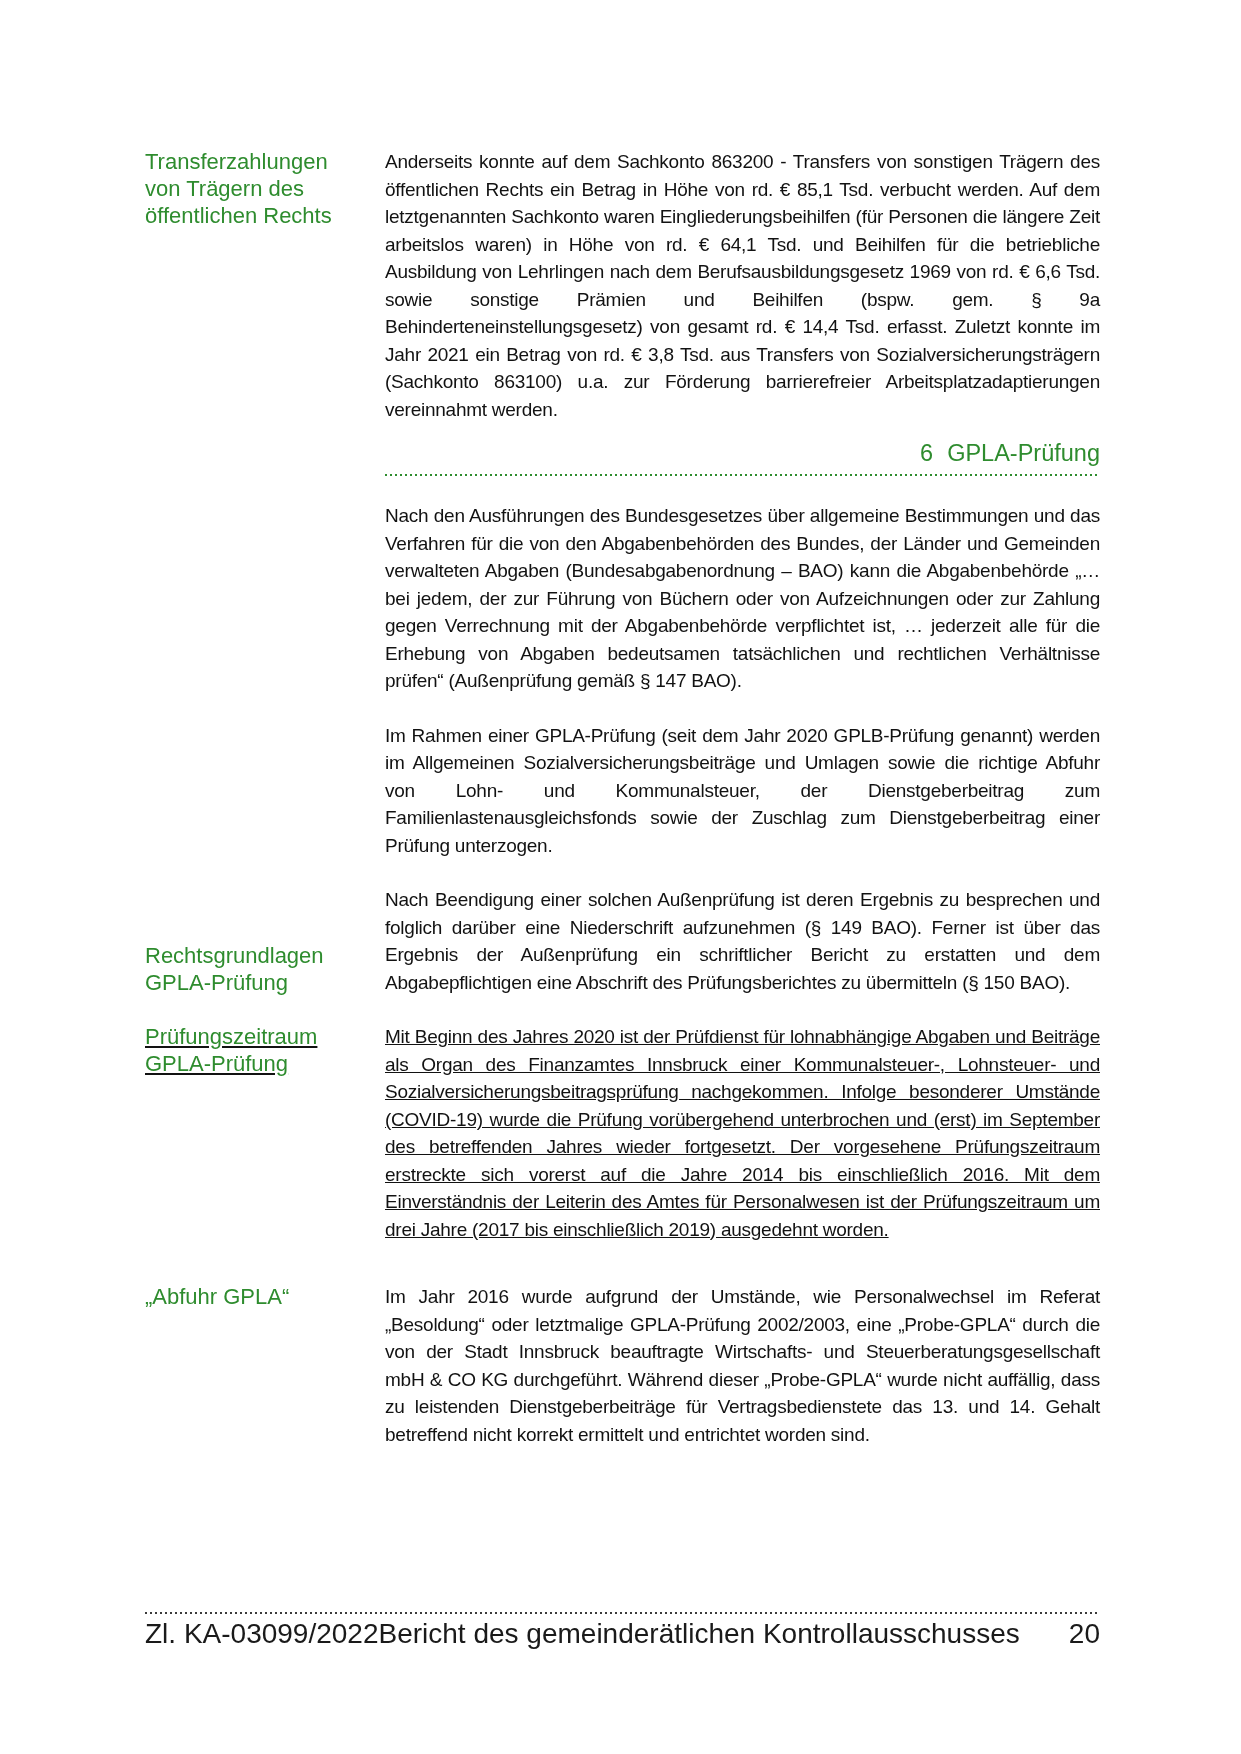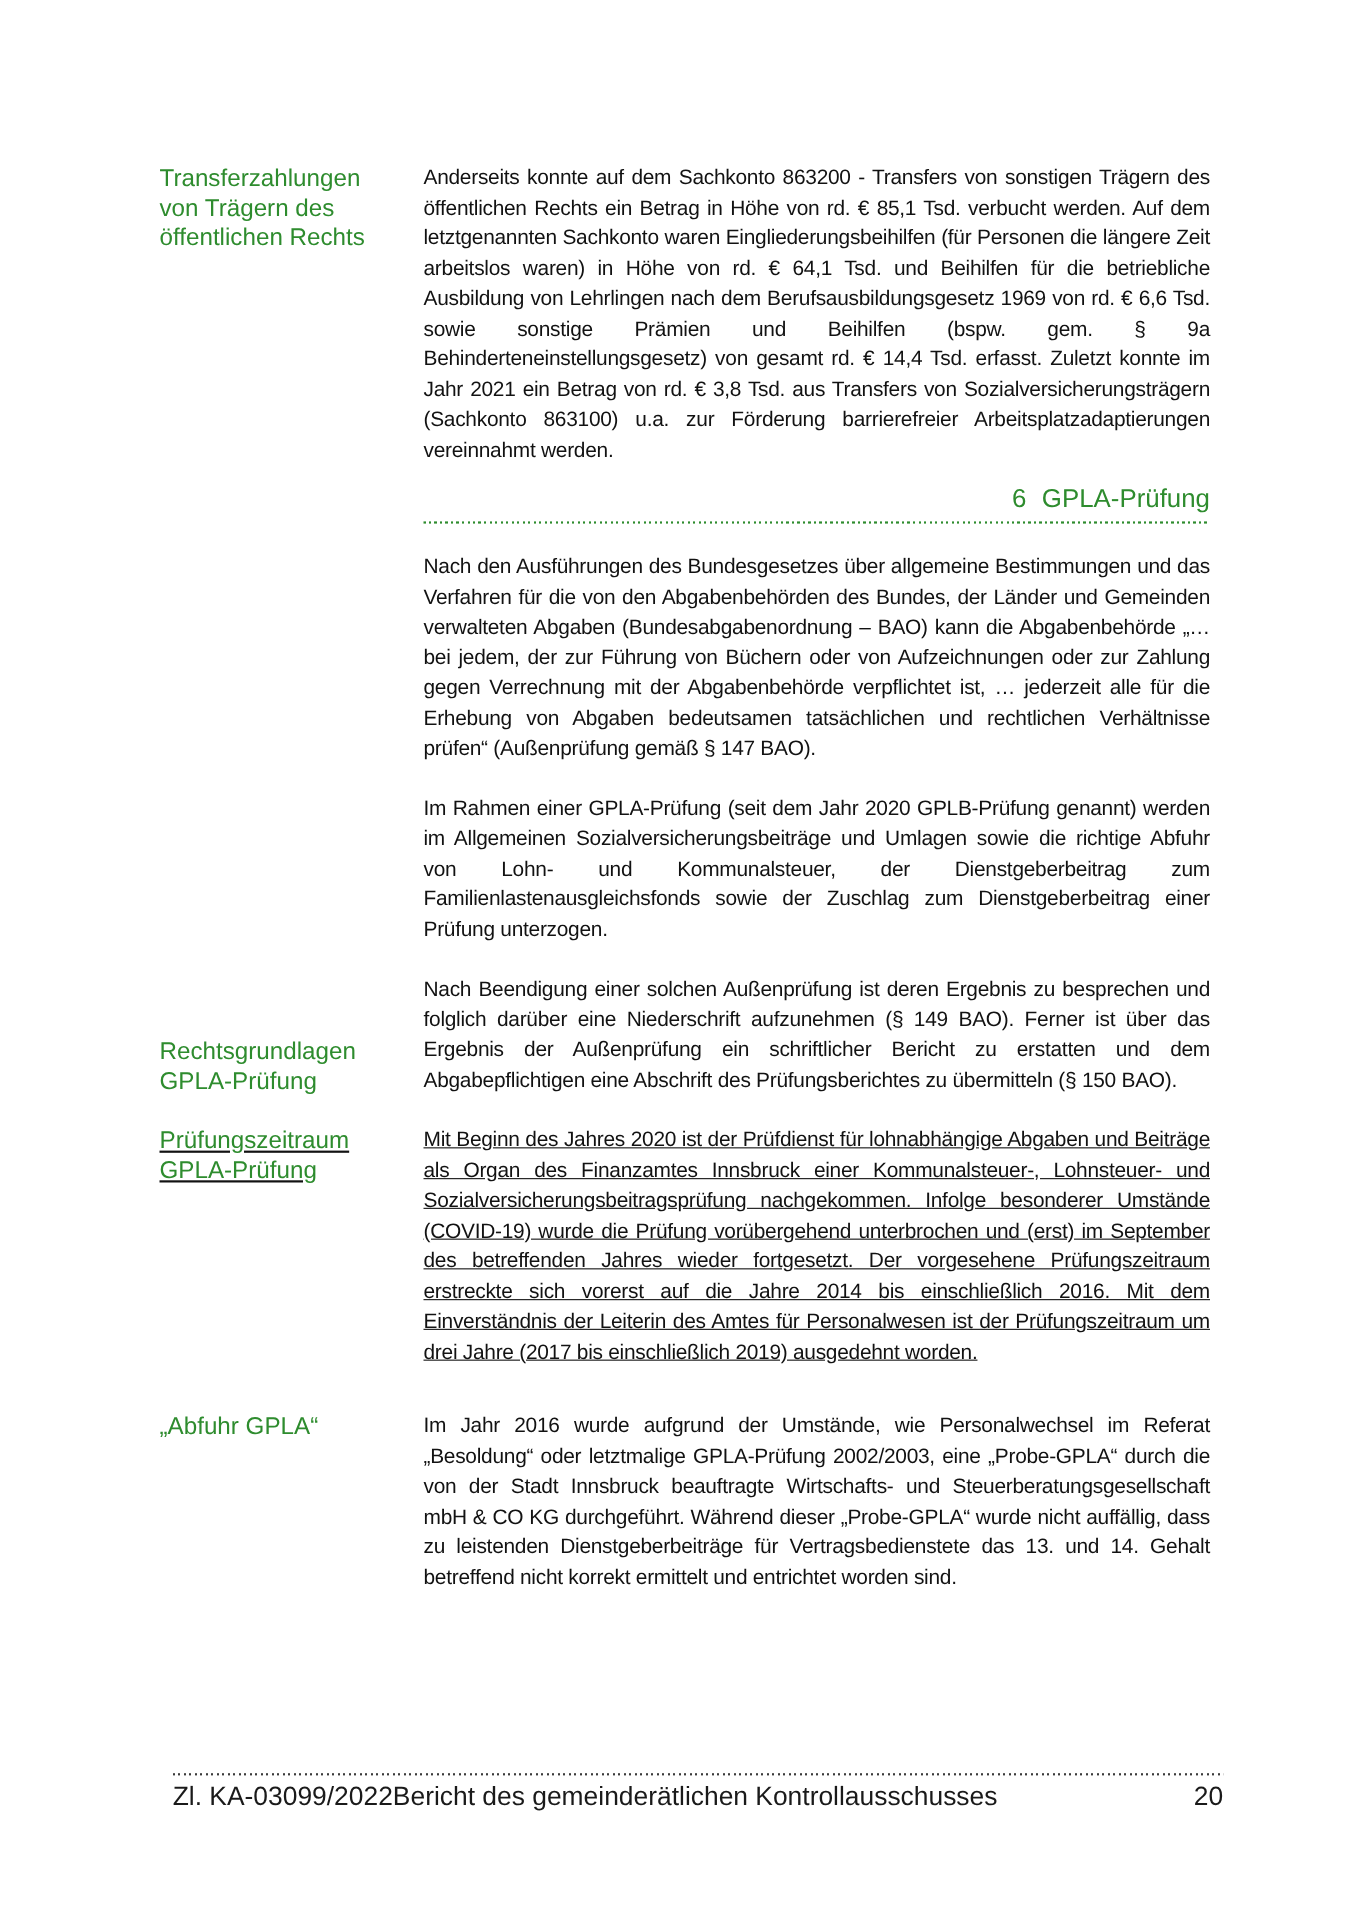--- a/index.html
+++ b/index.html
@@ -69,24 +69,23 @@
     background-image: repeating-linear-gradient(to right, #2e8c2e 0 2px, transparent 2px 5px);
   }
   .sec-rechtsgrundlagen { margin-top: 26px; align-items: flex-end; }
   .sec-pruefungszeitraum { margin-top: 27px; text-decoration: underline; }
   .sec-probe { margin-top: 40px; }
   .footer {
     position: absolute;
     left: 145px;
     top: 1612px;
     width: 955px;
-    font-size: 24px;
+    font-size: 28px;
     line-height: 26px;
     color: #1a1a1a;
-    margin-left: 12px;
   }
   .dotted-black {
     height: 2px;
     background-image: repeating-linear-gradient(to right, #3a3a3a 0 2px, transparent 2px 5px);
   }
   .footer-row {
     display: flex;
     margin-top: 7px;
     align-items: baseline;
   }

